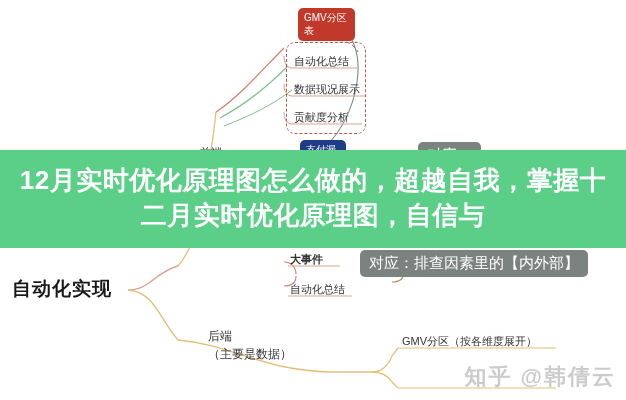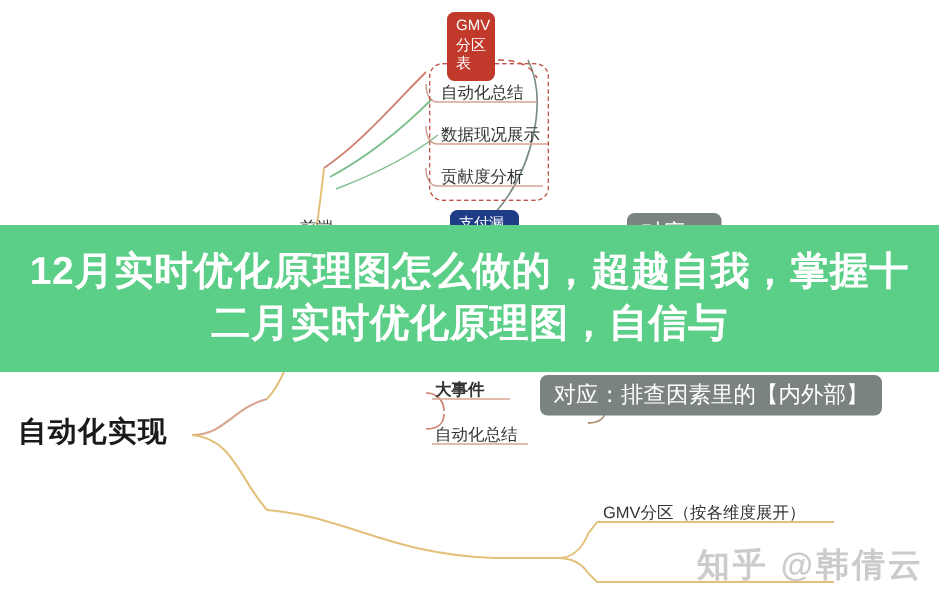--- a/index.html
+++ b/index.html
@@ -165,34 +165,36 @@
       <line x1="292" y1="96" x2="366" y2="96" stroke="#d9a38f" stroke-width="1.1"></line>
       <line x1="292" y1="124" x2="362" y2="124" stroke="#d9a38f" stroke-width="1.1"></line>
 
       <path d="M292 68 C 286 68, 284 62, 284 56" stroke="#cf9f8f" stroke-width="1" fill="none"></path>
       <path d="M292 96 C 286 96, 284 90, 284 84" stroke="#cf9f8f" stroke-width="1" fill="none"></path>
       <path d="M292 124 C 286 124, 284 118, 284 112" stroke="#cf9f8f" stroke-width="1" fill="none"></path>
     </svg>
 
     <div class="dashed-group" style="left:286px; top:42px; width:80px; height:92px;"></div>
 
-    <div class="node chip chip-red" style="left:298px; top:8px; width:32px;">GMV分区
+    <div class="node chip chip-red" style="left:298px; top:8px; width:57px;">GMV分区
 表</div>
 
     <div class="node chip chip-navy" style="left:300px; top:140px; width:46px;">支付漏
 斗表</div>
 
     <div class="leaf" style="left:294px; top:54px;">自动化总结</div>
     <div class="leaf" style="left:294px; top:82px;">数据现况展示</div>
     <div class="leaf" style="left:294px; top:110px;">贡献度分析</div>
 
     <div class="sub-label" style="left:200px; top:144px; font-size:11px;">前端</div>
 
     <div class="node root-label" style="left:12px; top:277px;">自动化实现</div>
 
+    <div class="sub-label" style="left:208px; top:327px;">后端
+（主要是数据）</div>
 
     <div class="leaf" style="left:290px; top:252px;font-weight:bold;">大事件</div>
     <div class="leaf" style="left:290px; top:282px;">自动化总结</div>
 
     <div class="leaf" style="left:402px; top:334px;">GMV分区（按各维度展开）</div>
 
     <div class="pill" style="left:360px; top:250px;">对应：排查因素里的【内外部】</div>
 
     <div class="pill" style="left:418px; top:142px;">对应：</div>
 

